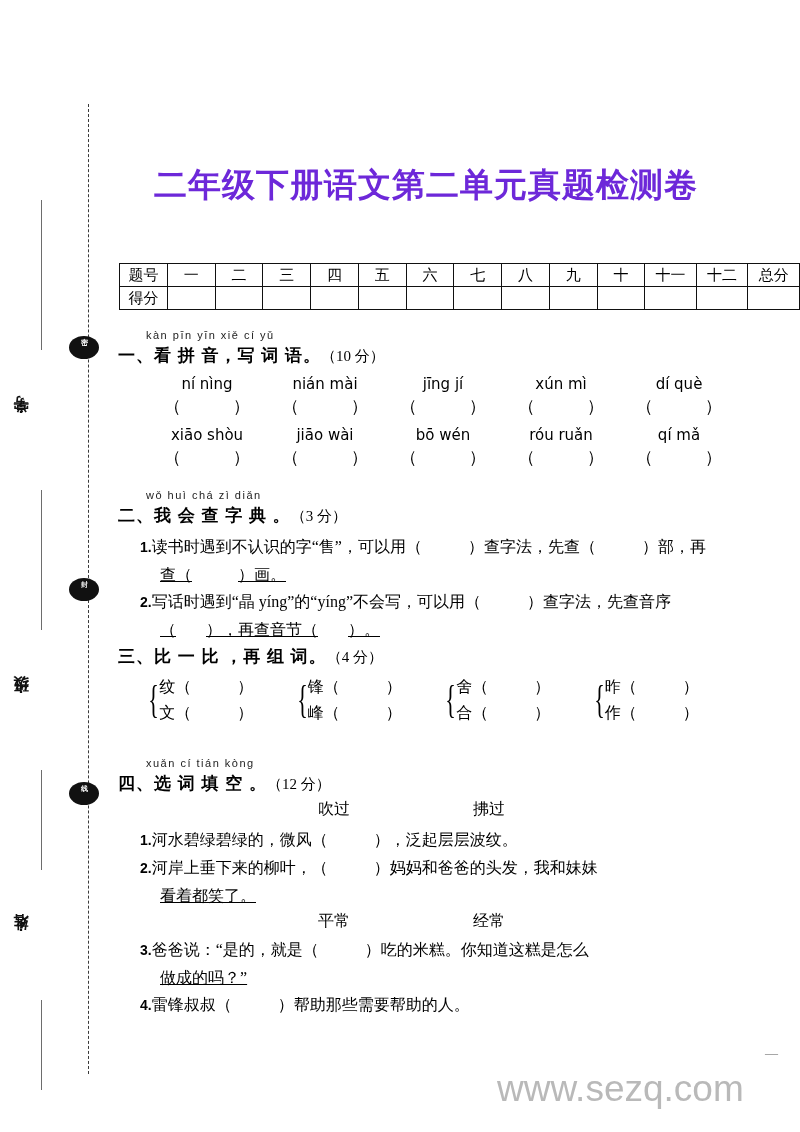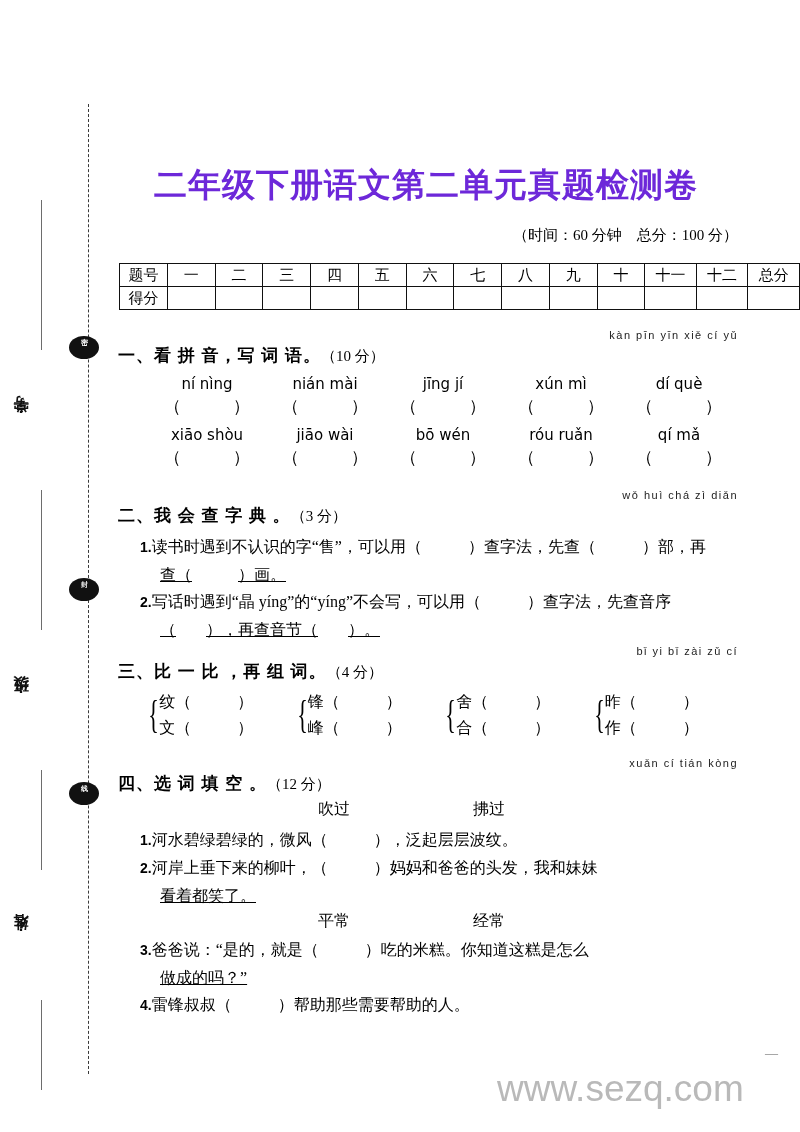--- a/index.html
+++ b/index.html
@@ -123,21 +123,20 @@
 
   .sec { position: absolute; left: 118px; width: 620px; }
 
   .pinyin-head {
     font-family: "Liberation Sans", "DejaVu Sans", sans-serif;
     font-size: 11px;
     letter-spacing: 1.5px;
     color: #222;
     margin-left: 28px;
     height: 15px;
-    text-align: right;
   }
   .sec-title {
     font-family: "Liberation Sans", "DejaVu Sans", sans-serif;
     font-size: 17px;
     font-weight: bold;
     letter-spacing: 1px;
     white-space: nowrap;
   }
   .sec-title .pts {
     font-family: "Liberation Serif", serif;
@@ -249,21 +248,20 @@
   <div class="vline vline-a"></div>
   <div class="vline vline-b"></div>
   <div class="vline vline-c"></div>
   <div class="vline vline-d"></div>
 
   <div class="vlabel vlabel-1">学号：</div>
   <div class="vlabel vlabel-2">班级：</div>
   <div class="vlabel vlabel-3">姓名：</div>
 
   <div class="title">二年级下册语文第二单元真题检测卷</div>
-  <div class="meta">（时间：60 分钟　总分：100 分）</div>
 
   <table class="score-table">
     <tbody>
         <tr>
       <td class="head-cell">题号</td>
       <td class="num-cell">一</td>
       <td class="num-cell">二</td>
       <td class="num-cell">三</td>
       <td class="num-cell">四</td>
       <td class="num-cell">五</td>
@@ -347,21 +345,20 @@
 
     <div class="q">
       <b class="qn">2.</b><span>写话时遇到“晶 yíng”的“yíng”不会写，可以用（</span><span class="blank"></span><span>）查字法，先查音序</span>
     </div>
     <div class="q q-indent">
       <span>（</span><span class="blank-sm"></span><span>），再查音节（</span><span class="blank-sm"></span><span>）。</span>
     </div>
   </div>
 
   <div class="sec" style="top:645px;">
-    <div class="pinyin-head">bǐ yi bǐ zài zǔ cí</div>
     <div class="sec-title">
       <span>三、比 一 比 ，再 组 词。</span><span class="pts">（4 分）</span>
     </div>
 
     <div class="pairs">
       <div class="pair">
         <span class="brace">{</span>
         <span class="pair-cols">
           <span>纹（</span><span class="w"></span><span>）</span><br>
           <span>文（</span><span class="w"></span><span>）</span>

